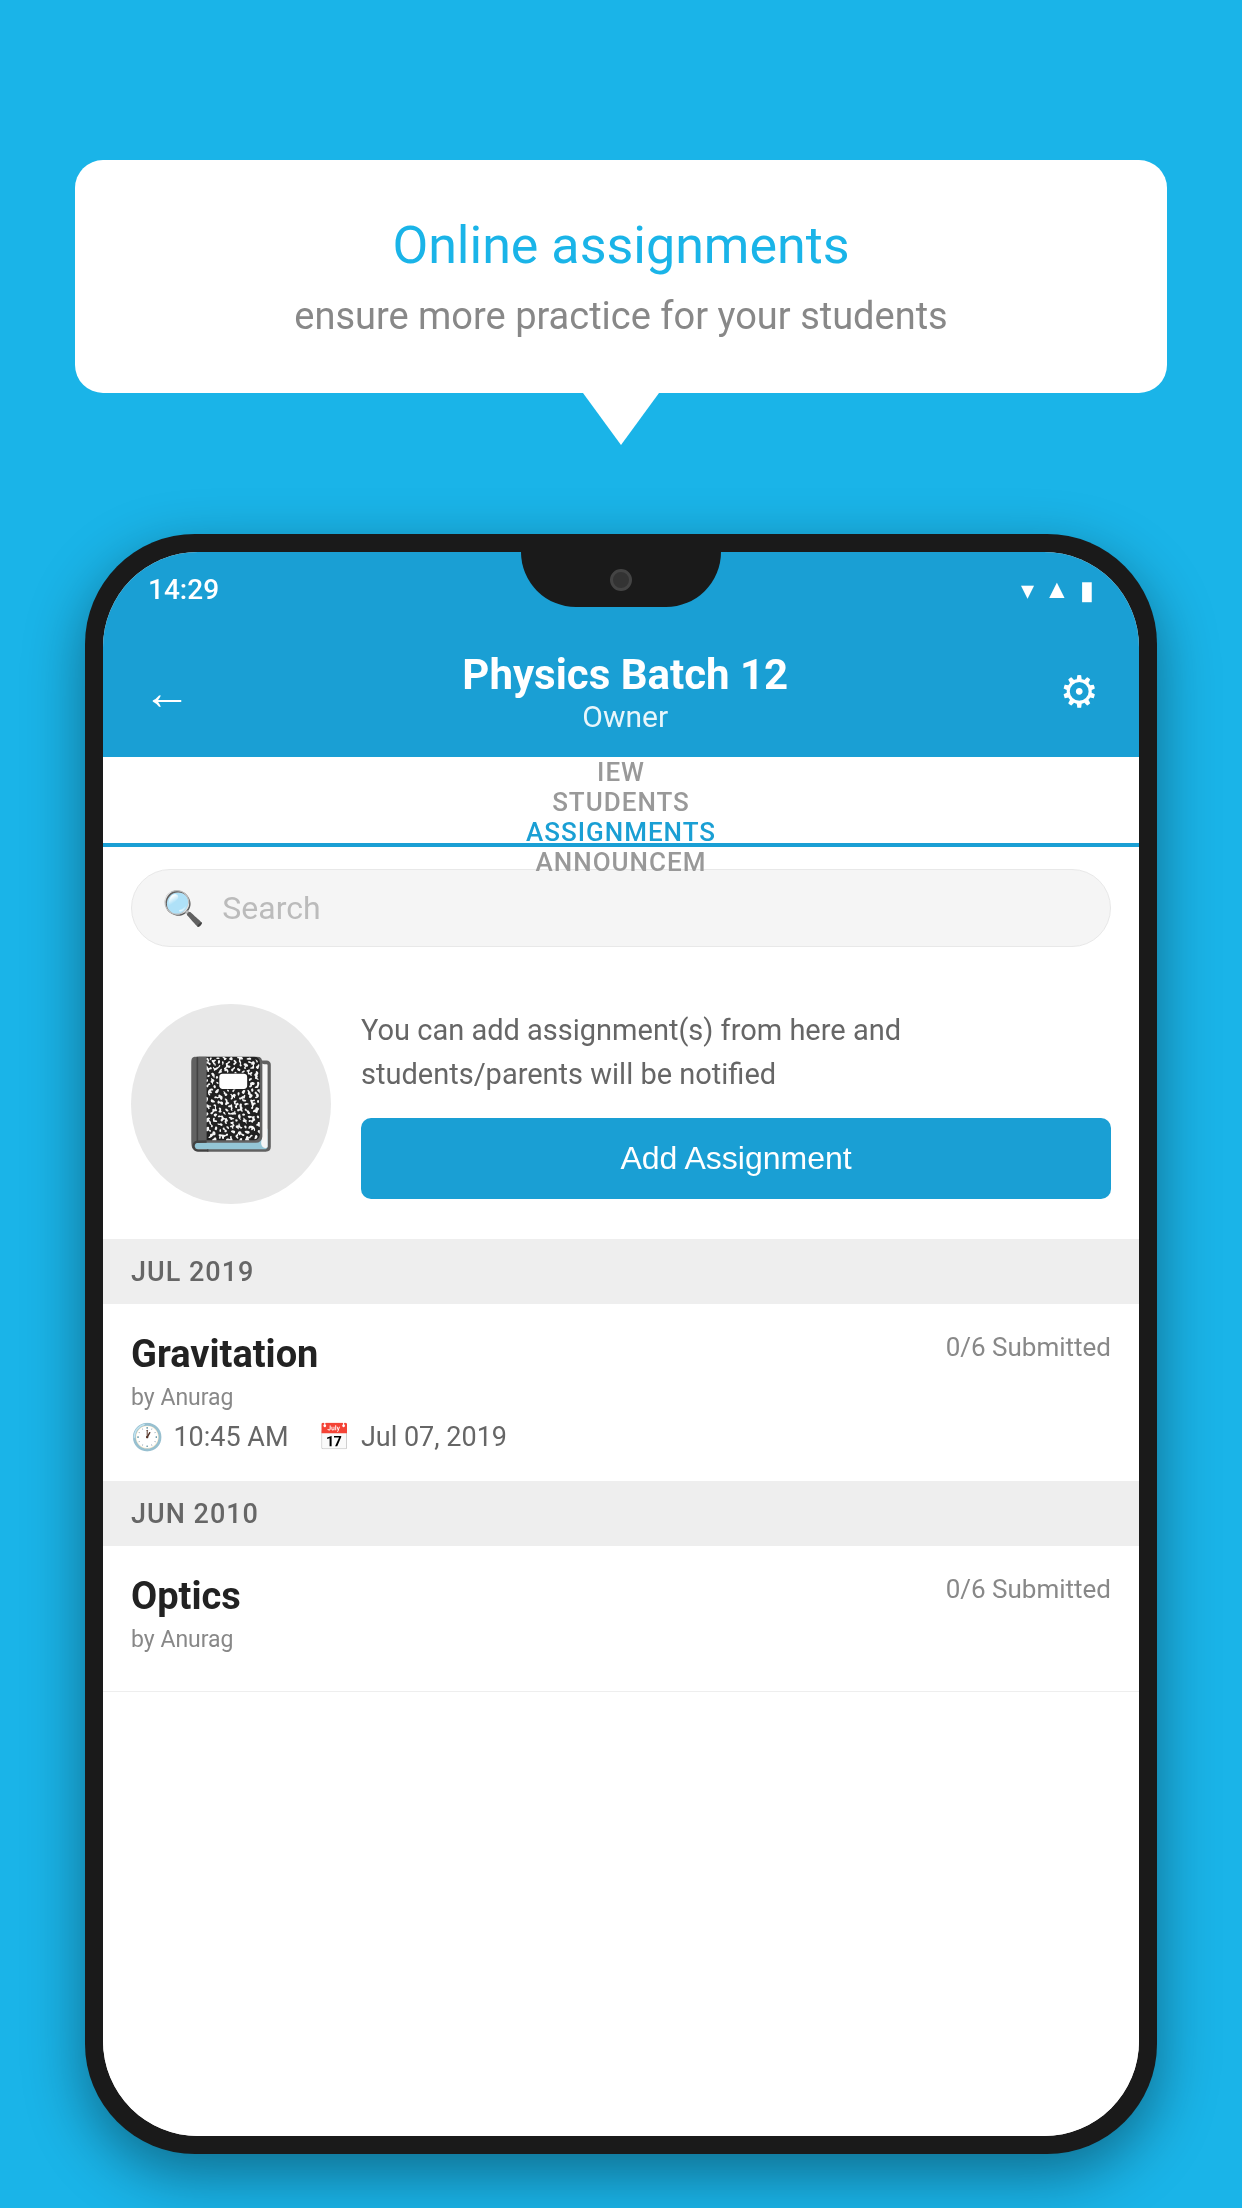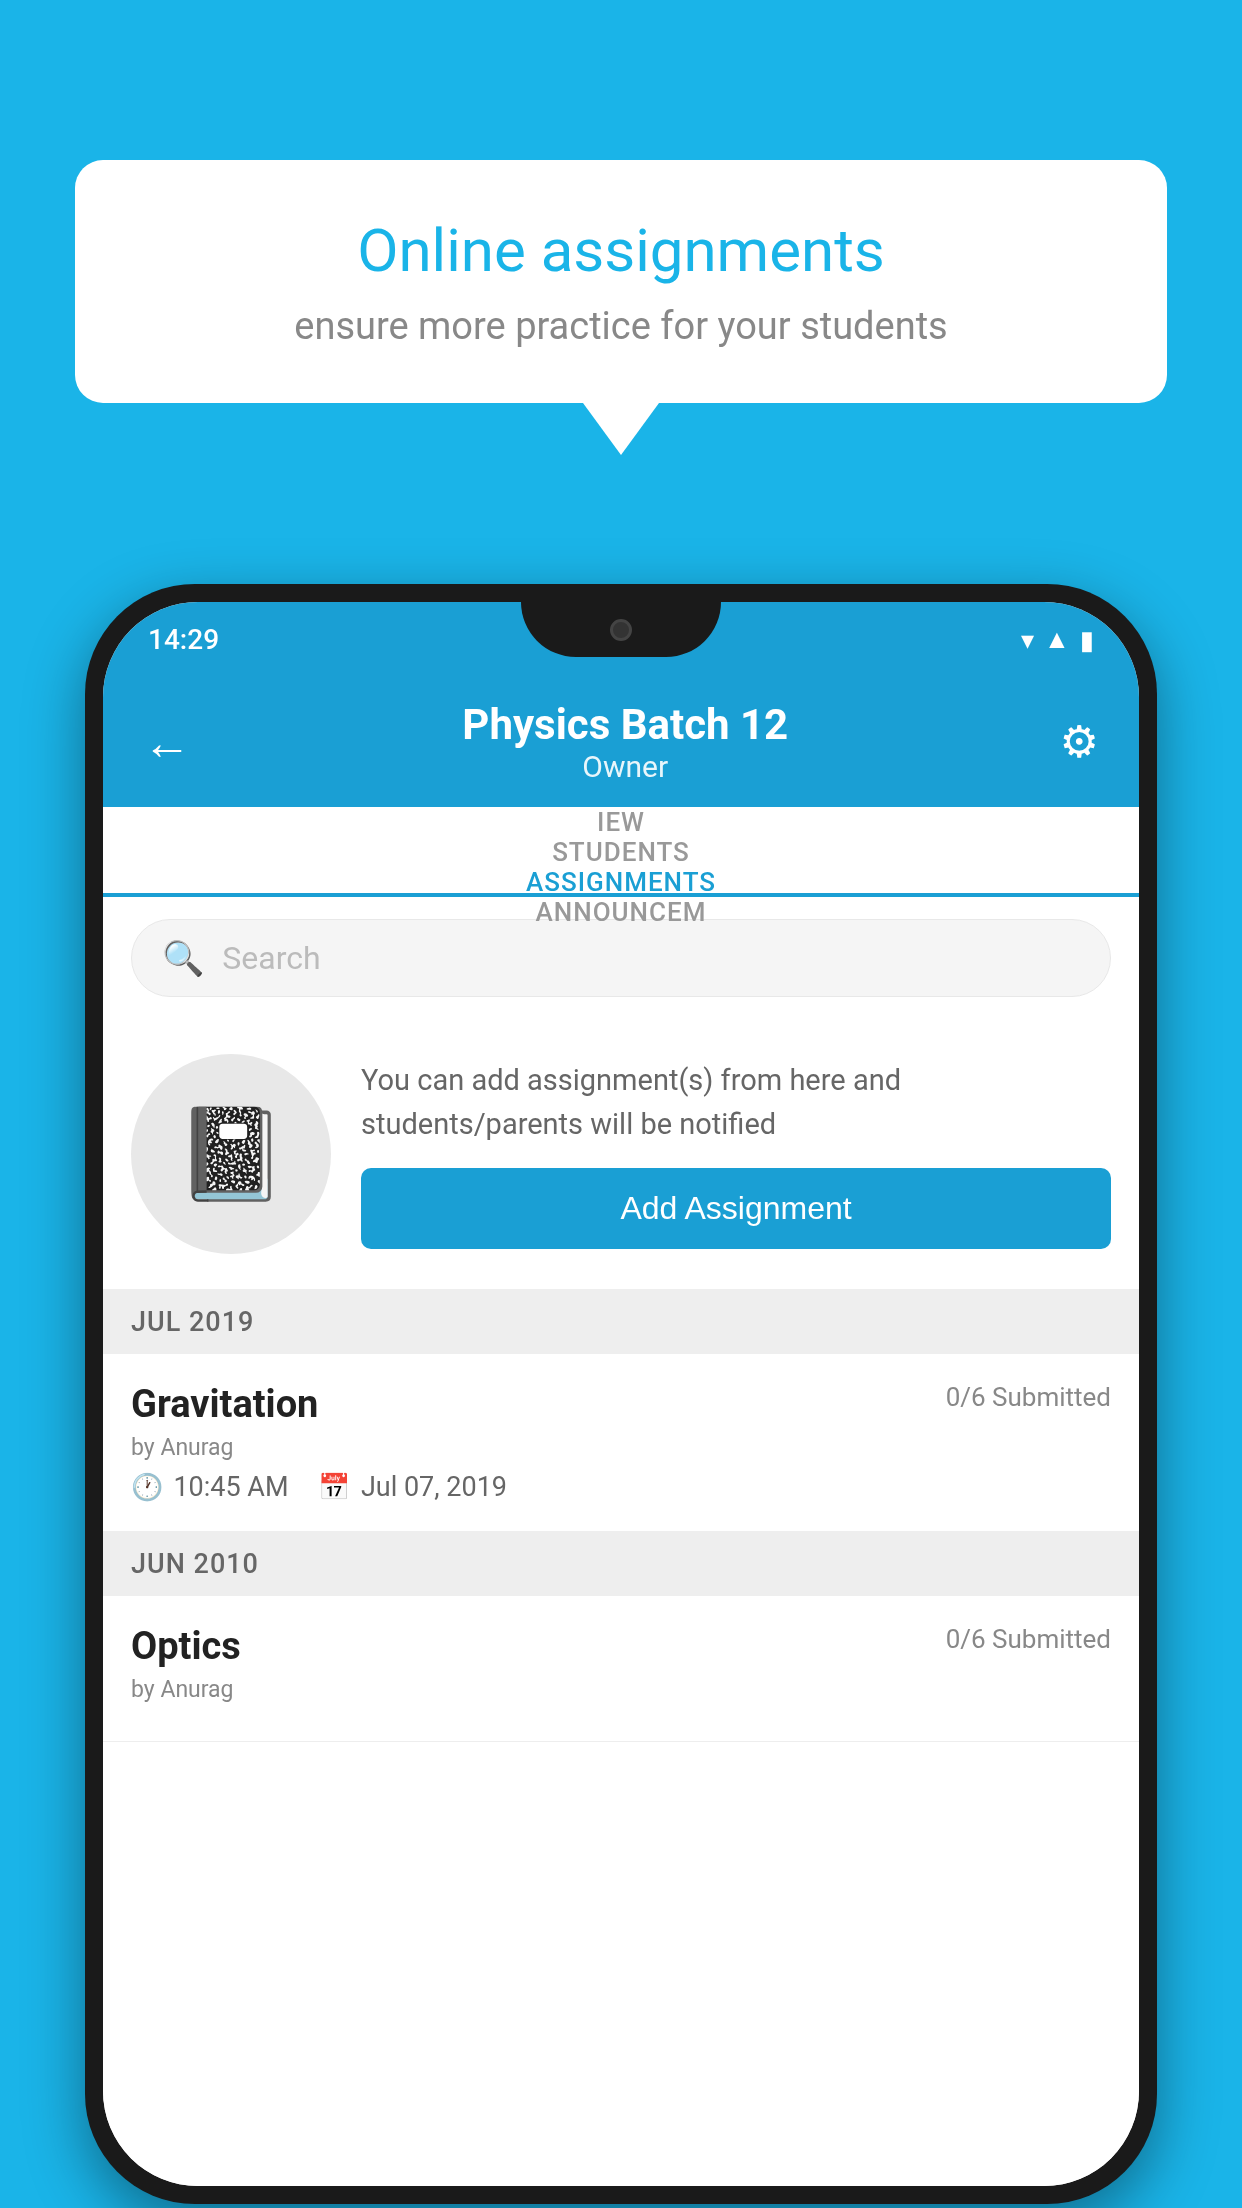--- a/index.html
+++ b/index.html
@@ -24,42 +24,42 @@
     }
     .speech-bubble {
       background: white;
       border-radius: 28px;
       padding: 55px 70px;
       width: 100%;
       text-align: center;
     }
     .speech-bubble-title {
       color: #1ab4e8;
-      font-size: 60px;
+      font-size: 52px;
       font-weight: 400;
       margin-bottom: 18px;
     }
     .speech-bubble-subtitle {
       color: #888;
       font-size: 38px;
       font-weight: 400;
     }
     .speech-bubble-arrow {
       width: 0;
       height: 0;
       border-left: 38px solid transparent;
       border-right: 38px solid transparent;
       border-top: 52px solid white;
       margin-top: 0;
     }
 
     
     .phone-frame {
       position: absolute;
-      top: 584px;
+      top: 534px;
       left: 85px;
       width: 1072px;
       height: 1620px;
       background: #1a1a1a;
       border-radius: 110px;
       padding: 18px;
       box-shadow: 0 20px 60px rgba(0,0,0,0.4);
     }
     .phone-inner {
       width: 100%;

